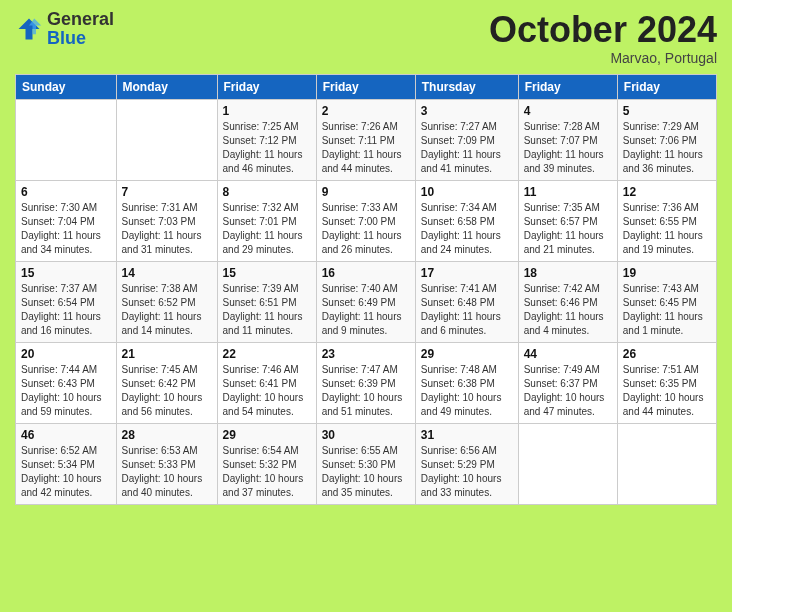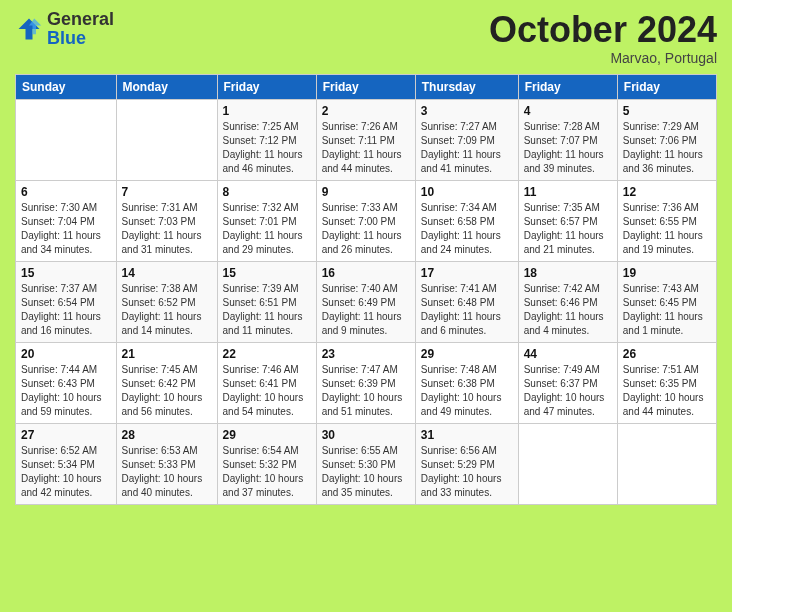--- a/index.html
+++ b/index.html
@@ -236,21 +236,21 @@
             <div class="day-num">44</div>
             <div class="day-info">Sunrise: 7:49 AM<br>Sunset: 6:37 PM<br>Daylight: 10 hours and 47 minutes.</div>
           </td>
           <td>
             <div class="day-num">26</div>
             <div class="day-info">Sunrise: 7:51 AM<br>Sunset: 6:35 PM<br>Daylight: 10 hours and 44 minutes.</div>
           </td>
         </tr>
         <tr>
           <td>
-            <div class="day-num">27</div>
+            <div class="day-num">46</div>
             <div class="day-info">Sunrise: 6:52 AM<br>Sunset: 5:34 PM<br>Daylight: 10 hours and 42 minutes.</div>
           </td>
           <td>
             <div class="day-num">28</div>
             <div class="day-info">Sunrise: 6:53 AM<br>Sunset: 5:33 PM<br>Daylight: 10 hours and 40 minutes.</div>
           </td>
           <td>
             <div class="day-num">29</div>
             <div class="day-info">Sunrise: 6:54 AM<br>Sunset: 5:32 PM<br>Daylight: 10 hours and 37 minutes.</div>
           </td>

